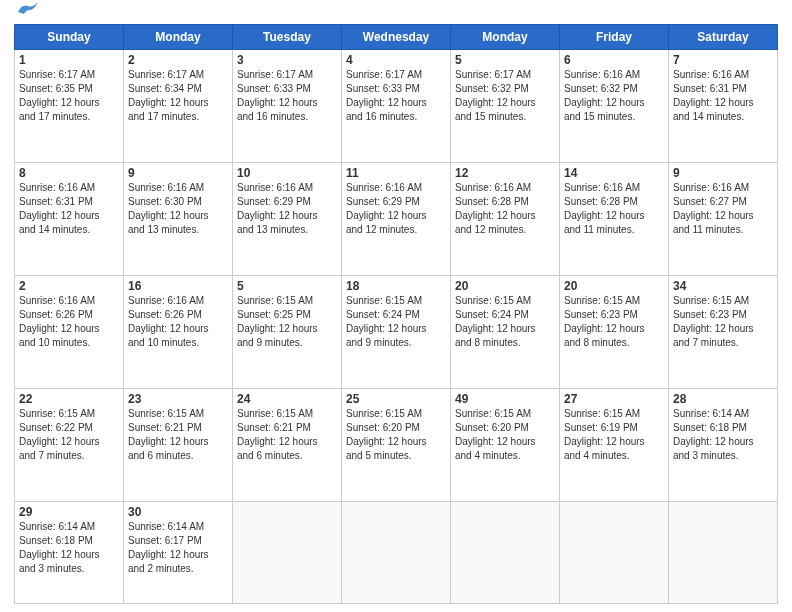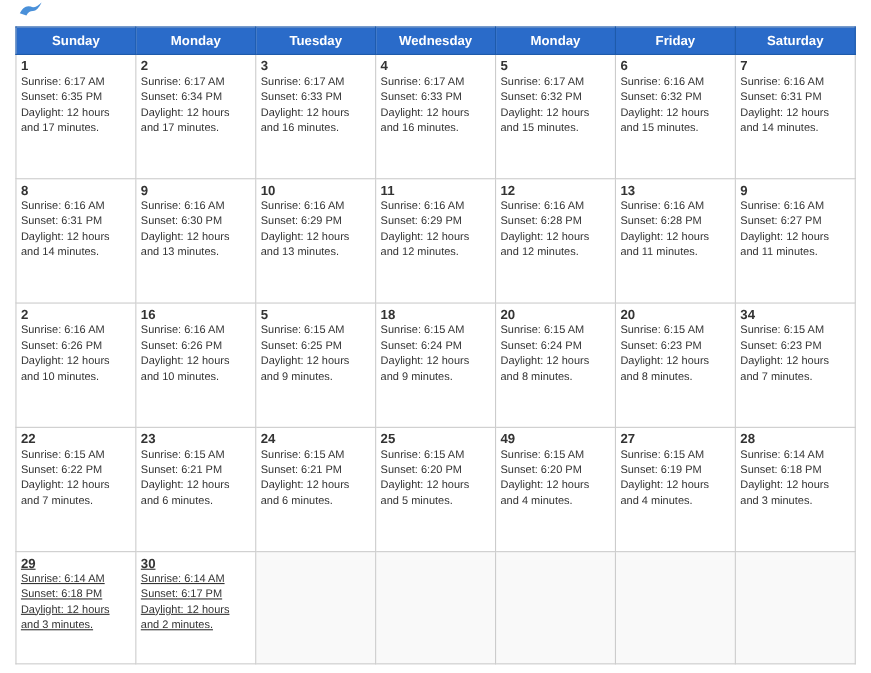--- a/index.html
+++ b/index.html
@@ -83,21 +83,20 @@
       display: block;
       margin-bottom: 1px;
     }
     .day-info {
       font-size: 10px;
       line-height: 1.4;
       color: #333;
     }
     .row-last td {
       height: 72px;
-      text-decoration: underline;
     }
   </style>
 </head>
 <body>
 
 <div class="page">
   <div class="header">
     <div class="logo">
       <div style="display:flex;align-items:center;">
         <span class="logo-text">
@@ -208,21 +207,21 @@
 and 12 minutes.</div>
           </td>
           <td>
             <span class="day-num">12</span>
             <div class="day-info" style="white-space: pre-line;">Sunrise: 6:16 AM
 Sunset: 6:28 PM
 Daylight: 12 hours
 and 12 minutes.</div>
           </td>
           <td>
-            <span class="day-num">13</span>
+            <span class="day-num">14</span>
             <div class="day-info" style="white-space: pre-line;">Sunrise: 6:16 AM
 Sunset: 6:28 PM
 Daylight: 12 hours
 and 11 minutes.</div>
           </td>
           <td>
             <span class="day-num">9</span>
             <div class="day-info" style="white-space: pre-line;">Sunrise: 6:16 AM
 Sunset: 6:27 PM
 Daylight: 12 hours

